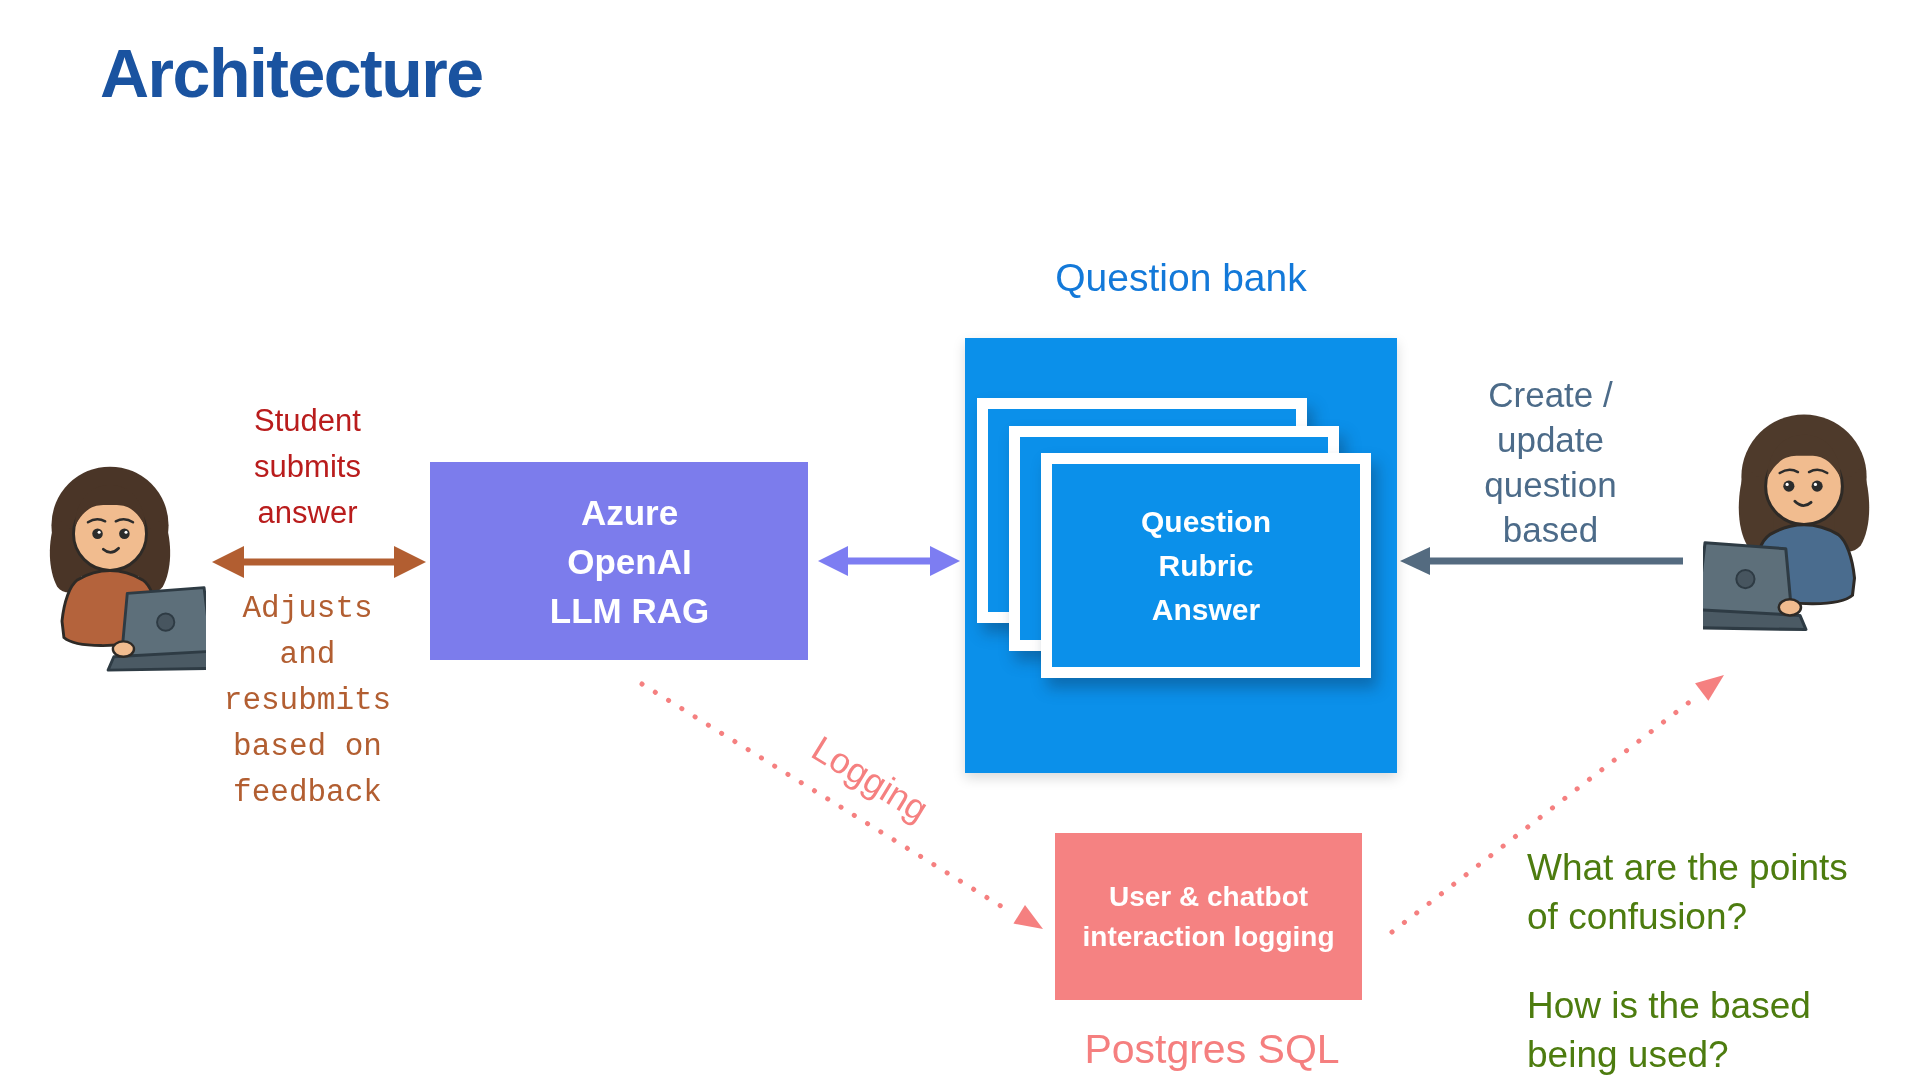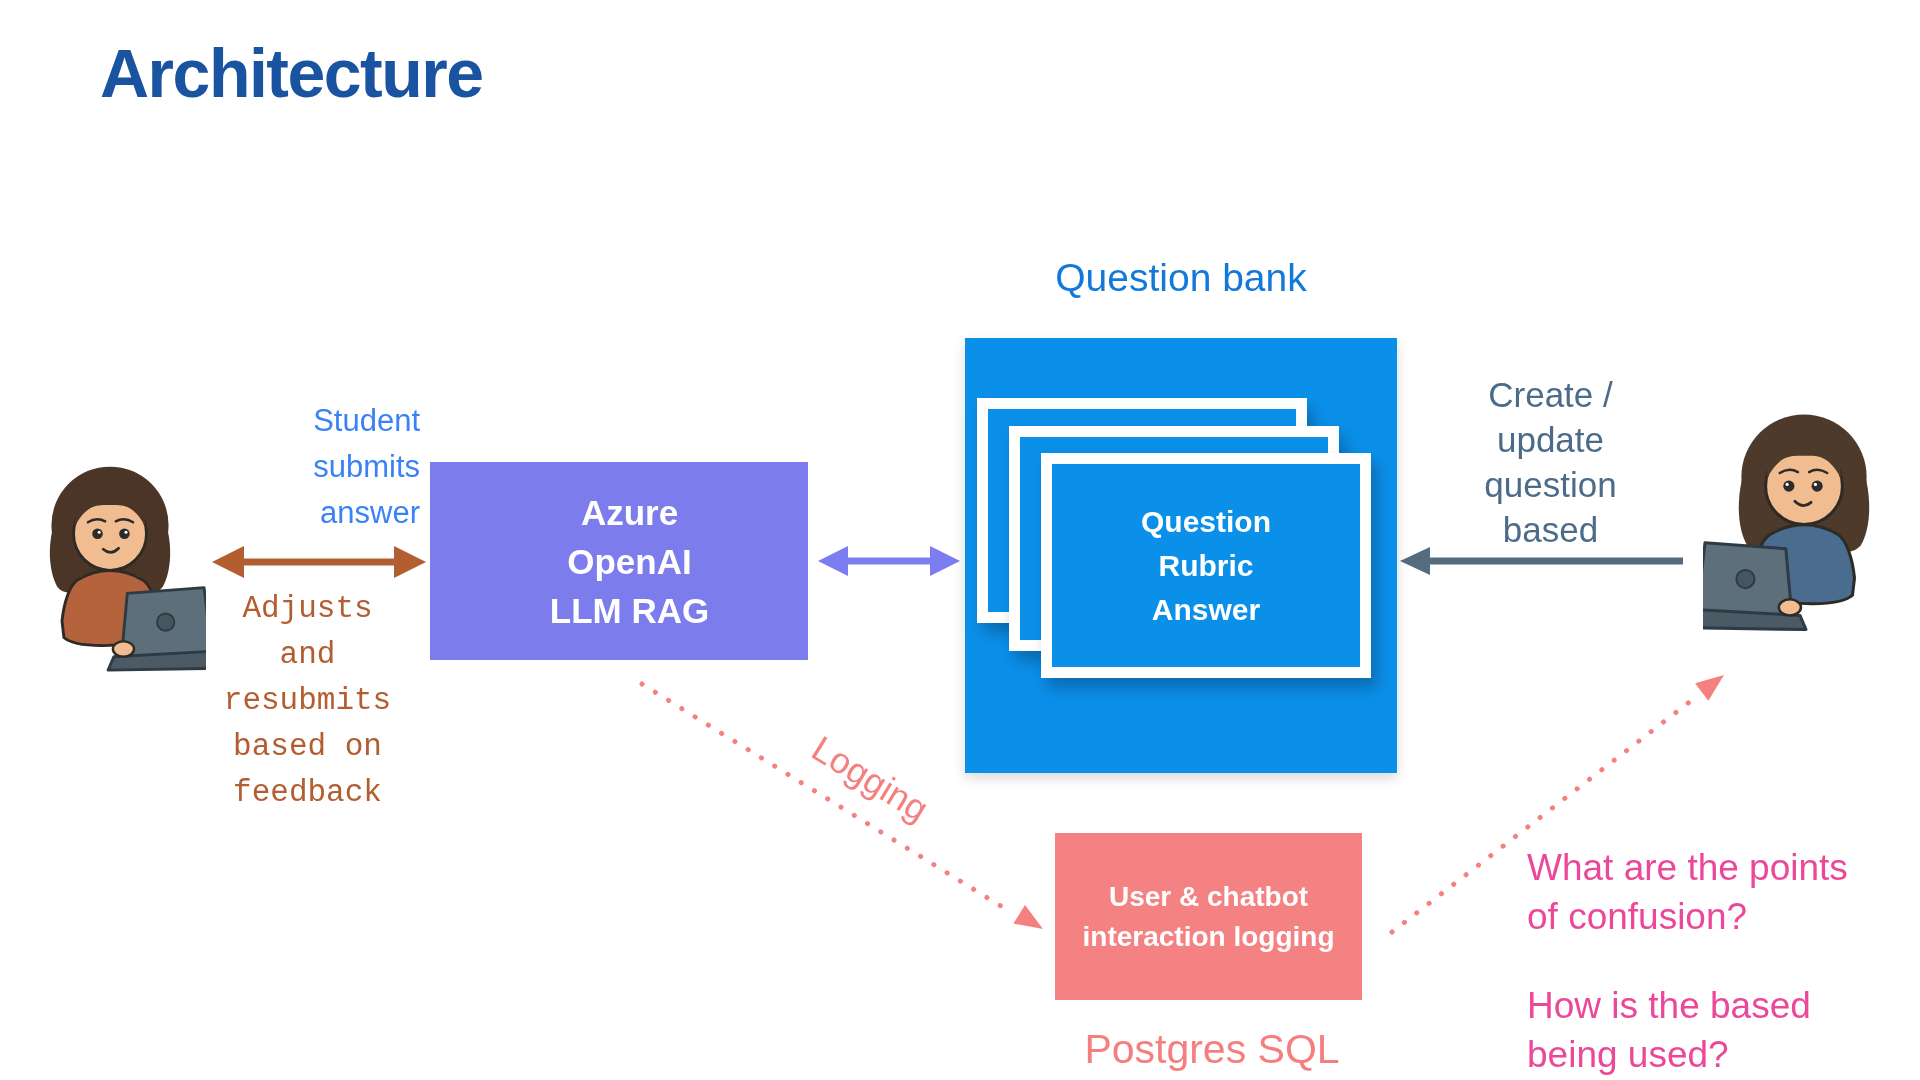--- a/index.html
+++ b/index.html
@@ -4,21 +4,21 @@
 <style>
   * { margin:0; padding:0; box-sizing:border-box; }
   html,body { width:1920px; height:1080px; background:#ffffff; overflow:hidden;
               font-family:"Liberation Sans", sans-serif; }
   .canvas { position:relative; width:1920px; height:1080px; background:#fff; }
 
   .slide-title { position:absolute; left:100px; top:26px; font-size:68px; font-weight:bold;
                  letter-spacing:-1.5px; color:#1A53A0;margin-top:8px; }
 
   .label-stack { position:absolute; text-align:center; font-weight:500; }
-  .submit-label   { left:195px; top:398px; width:225px; font-size:31px; line-height:46px; color:#3b82f6;text-align:right; }
+  .submit-label   { left:195px; top:398px; width:225px; font-size:31px; line-height:46px; color:#b91c1c; }
   .resubmit-label { left:195px; top:586px; width:225px; font-size:31px; line-height:46px; color:#B25E31;font-family:Liberation Mono, monospace; }
   .teacher-label  { left:1448px; top:372px; width:205px; font-size:35px; line-height:45px; color:#4C6B89; }
 
   .azure-box { position:absolute; left:430px; top:462px; width:378px; height:198px;
                background:#7C7CEC; color:#fff; display:flex; flex-direction:column;
                align-items:center; justify-content:center; font-size:35px; font-weight:bold;
                line-height:49px; text-align:center;padding-left:21px; }
 
   .qbank-heading { position:absolute; left:965px; top:256px; width:432px; text-align:center;
                    font-size:39px; font-weight:500; color:#1379D9; }
@@ -37,21 +37,21 @@
                  align-items:center; justify-content:center; font-size:28px; font-weight:bold;
                  line-height:40px; text-align:center; }
   .db-label { position:absolute; left:997px; top:1026px; width:430px; text-align:center;
               font-size:41px; font-weight:500; color:#F57F7F; }
 
   .logging-arrow-label { position:absolute; left:790px; top:758px; width:160px; text-align:center;
                          font-size:36px; font-weight:500; color:#F58080;
                          transform:rotate(31.5deg); transform-origin:center; }
 
   .questions { position:absolute; left:1527px; top:843px; font-size:37px; line-height:49px;
-               color:#ec4899; font-weight:500; }
+               color:#4d7c0f; font-weight:500; }
   .questions .para2 { margin-top:40px; }
 
   .arrow-layer { position:absolute; left:0; top:0; width:1920px; height:1080px; }
 
   .person { position:absolute; }
   .person.student { left:14px;   top:448px; width:192px; height:236px; }
   .person.teacher { left:1703px; top:396px; width:202px; height:248px; }
 </style>
 </head>
 <body>

